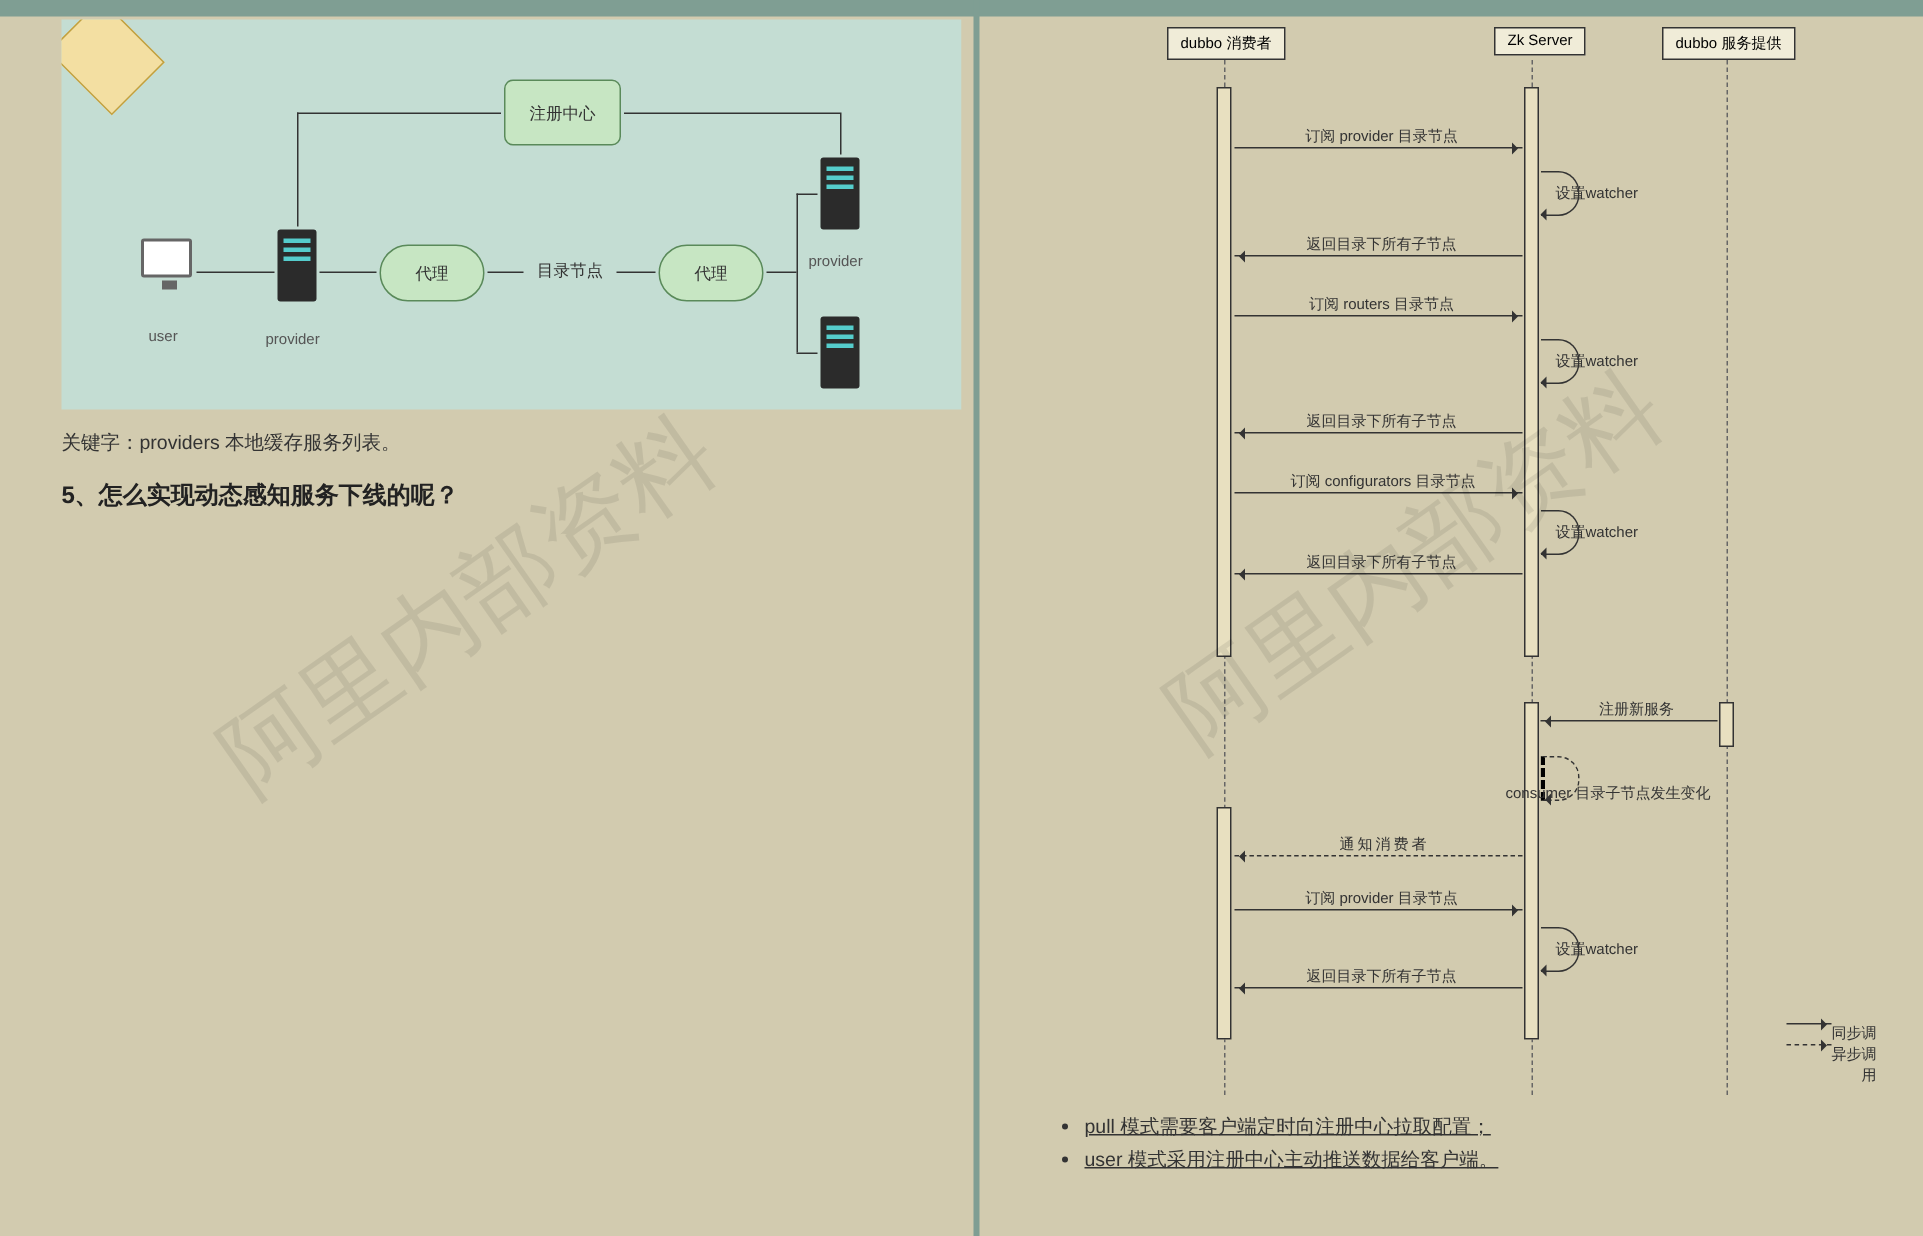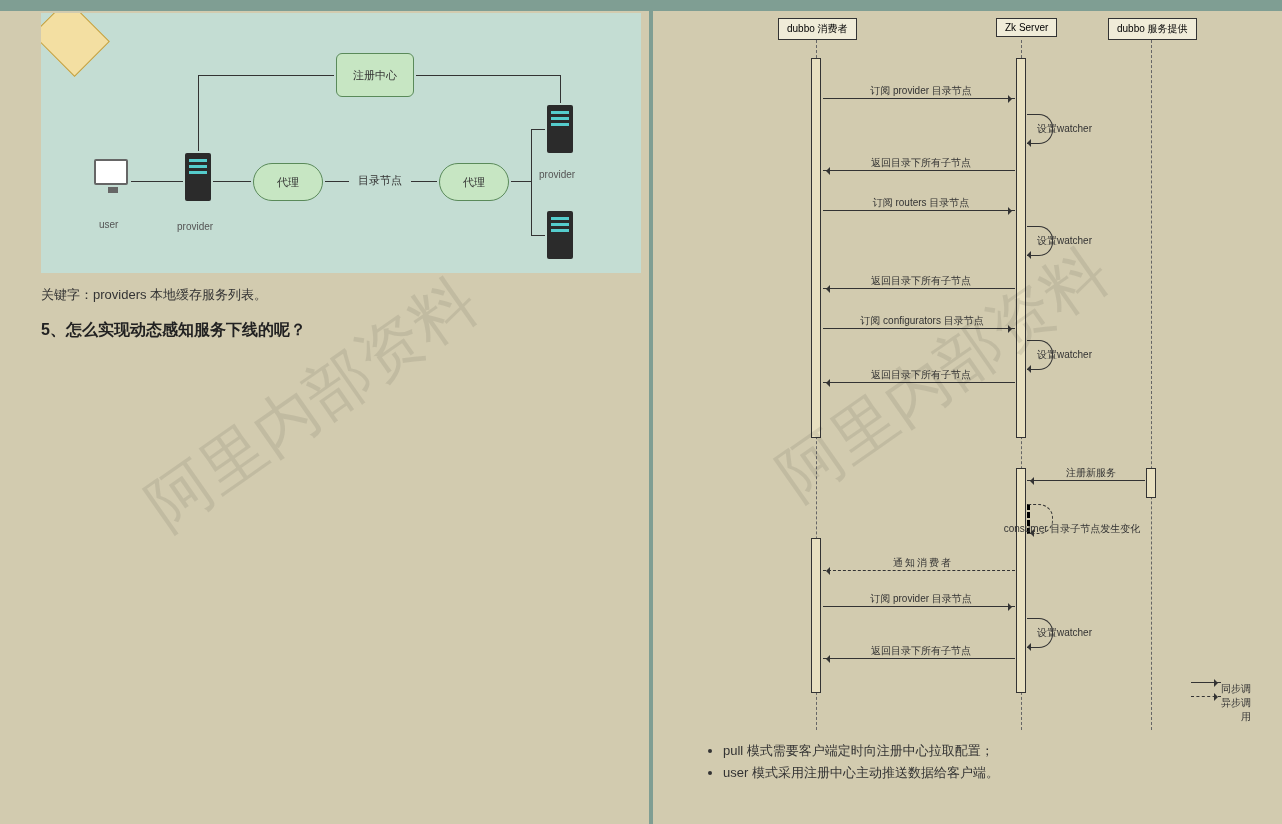--- a/index.html
+++ b/index.html
@@ -60,21 +60,21 @@
   .msg { position:absolute; font-size:10px; color:#333; text-align:center; }
   .arrow-r, .arrow-l, .arrow-l-dash { position:absolute; height:0; border-top:1px solid #333; }
   .arrow-l-dash { border-top:1px dashed #333; }
   .arrow-r::after { content:""; position:absolute; right:-1px; top:-4px; border:4px solid transparent; border-left-color:#333; }
   .arrow-l::after, .arrow-l-dash::after { content:""; position:absolute; left:-1px; top:-4px; border:4px solid transparent; border-right-color:#333; }
   .selfloop { position:absolute; width:26px; height:30px; border:1px solid #333; border-left:none; border-radius:0 14px 14px 0; }
   .selfloop::after { content:""; position:absolute; left:-4px; bottom:-4px; border:4px solid transparent; border-right-color:#333; }
 
   .body-text { position:absolute; left:54px; font-size:13px; color:#333; line-height:1.7; }
   .bt1 { top:740px; }
-  ul.bl { list-style:disc; padding-left:28px; }
+  ul.bl { list-style:disc; padding-left:28px;text-decoration:underline; }
 
   .legend { position:absolute; right:20px; top:664px; font-size:10px; color:#333; text-align:left; }
   .legend-row { display:flex; gap:0; height:14px; }
   .leg-solid { width:30px; border-top:1px solid #333; position:relative; }
   .leg-solid::after { content:""; position:absolute; right:-1px; top:-4px; border:4px solid transparent; border-left-color:#333; }
   .leg-dash { width:30px; border-top:1px dashed #333; position:relative; }
   .leg-dash::after { content:""; position:absolute; right:-1px; top:-4px; border:4px solid transparent; border-left-color:#333; }
 
   .conn { position:absolute; background:#333; }
 </style>

